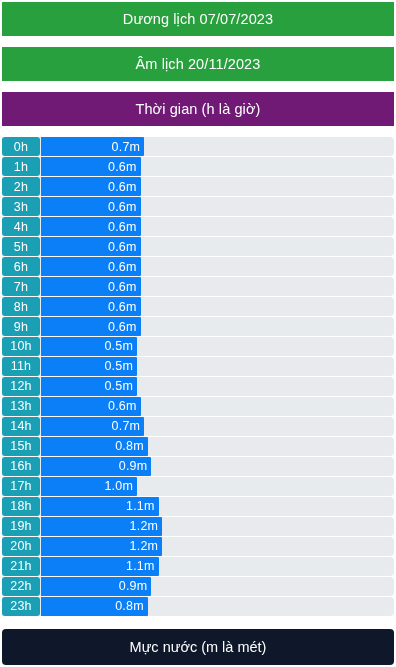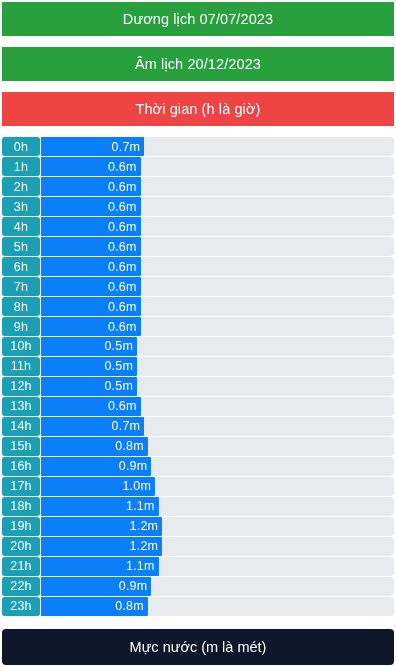--- a/index.html
+++ b/index.html
@@ -30,21 +30,21 @@
     border-radius: 0;
     color: #ffffff;
     font-size: 14.5px;
     font-weight: 400;
     letter-spacing: 0.1px;
     line-height: 1;
     text-align: center;
     user-select: none;
   }
   .banner.green { background: #28a03e; }
-  .banner.teal  { background: #ef4444; }
+  .banner.teal  { background: #701a75; }
   .banner.first { margin-top: 2px; }
 
   
   .tide-table {
     margin-top: 2px;
     display: flex;
     flex-direction: column;
   }
   .row {
     display: flex;
@@ -109,21 +109,21 @@
 </head>
 <body>
 
 <div class="page">
 
   <div>
     <div class="banner green first">
       <span>Dương lịch 07/07/2023</span>
     </div>
     <div class="banner green">
-      <span>Âm lịch 20/12/2023</span>
+      <span>Âm lịch 20/11/2023</span>
     </div>
     <div class="banner teal">
       <span>Thời gian (h là giờ)</span>
     </div>
   </div>
 
   <div class="tide-table">
       <div class="row">
         <div class="hour-cell">0h</div>
         <div class="bar-wrap">
@@ -222,21 +222,21 @@
       </div>
       <div class="row">
         <div class="hour-cell">16h</div>
         <div class="bar-wrap">
           <div class="bar" style="width: 110.4px;">0.9m</div>
         </div>
       </div>
       <div class="row">
         <div class="hour-cell">17h</div>
         <div class="bar-wrap">
-          <div class="bar" style="width: 114px;">1.0m</div>
+          <div class="bar" style="width: 96px;">1.0m</div>
         </div>
       </div>
       <div class="row">
         <div class="hour-cell">18h</div>
         <div class="bar-wrap">
           <div class="bar" style="width: 117.6px;">1.1m</div>
         </div>
       </div>
       <div class="row">
         <div class="hour-cell">19h</div>

